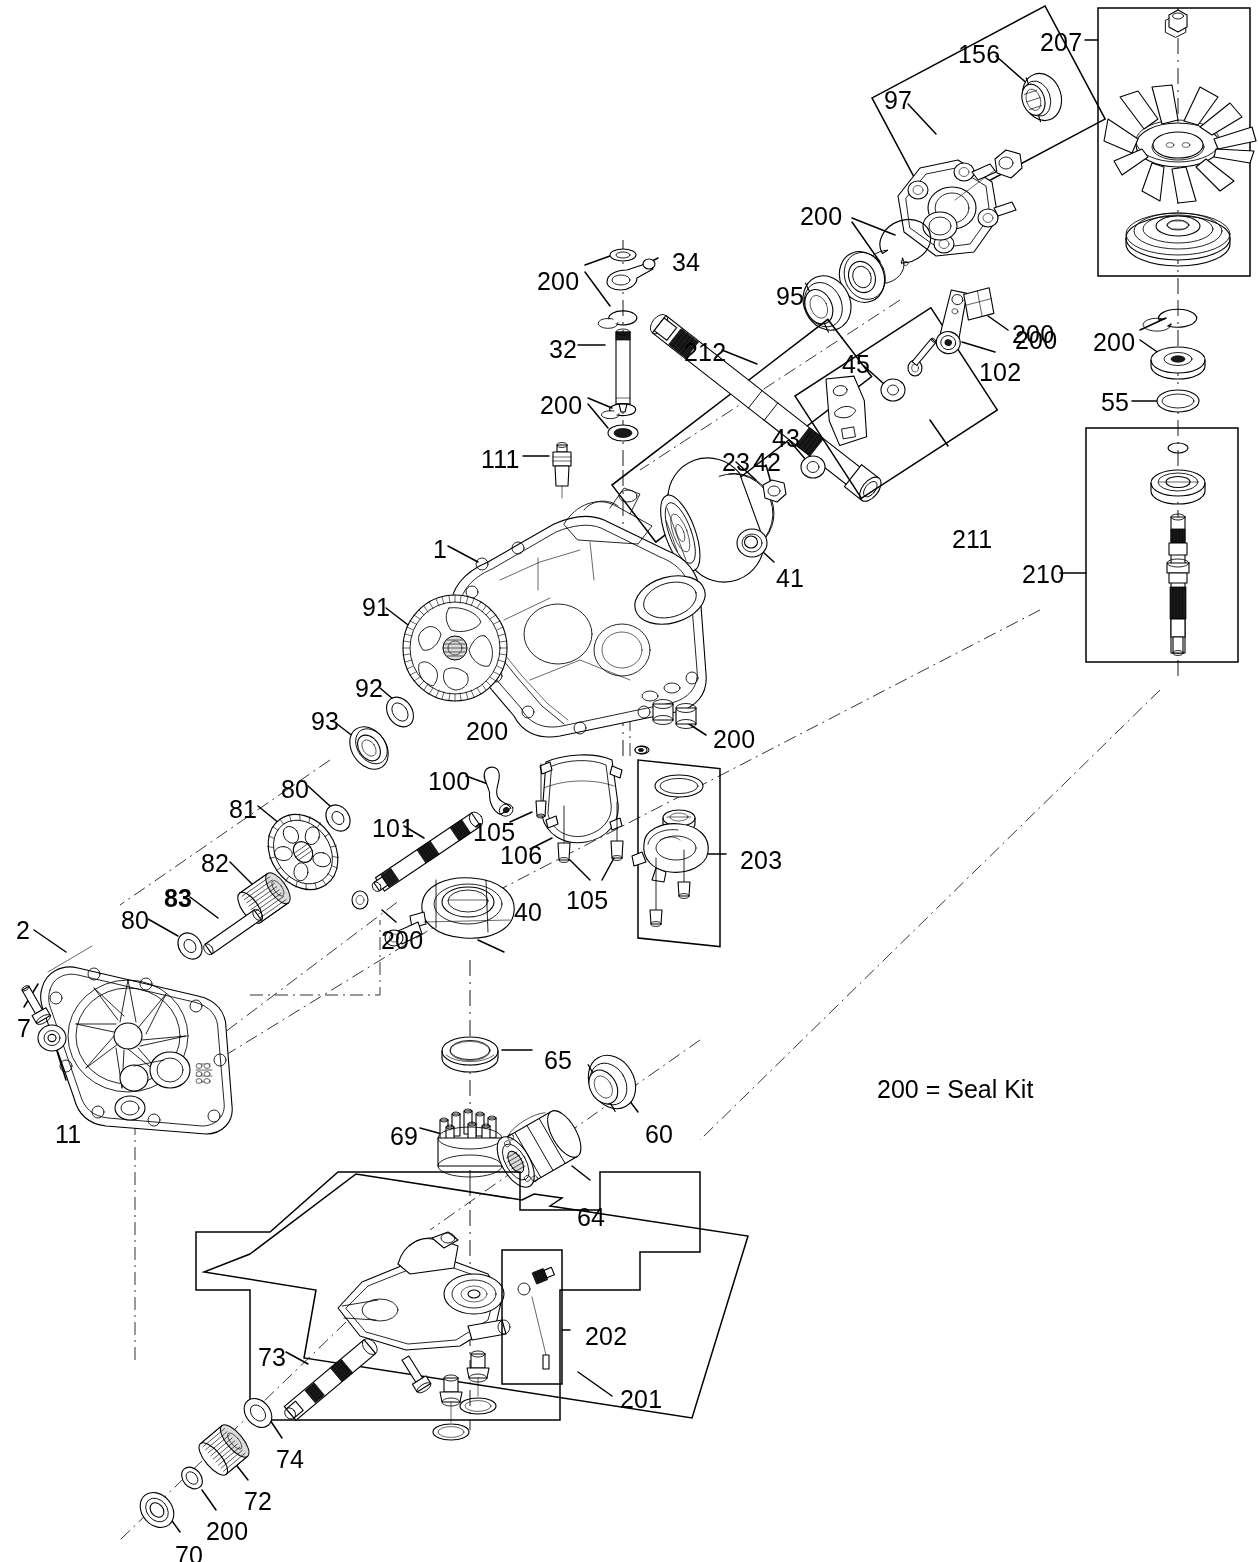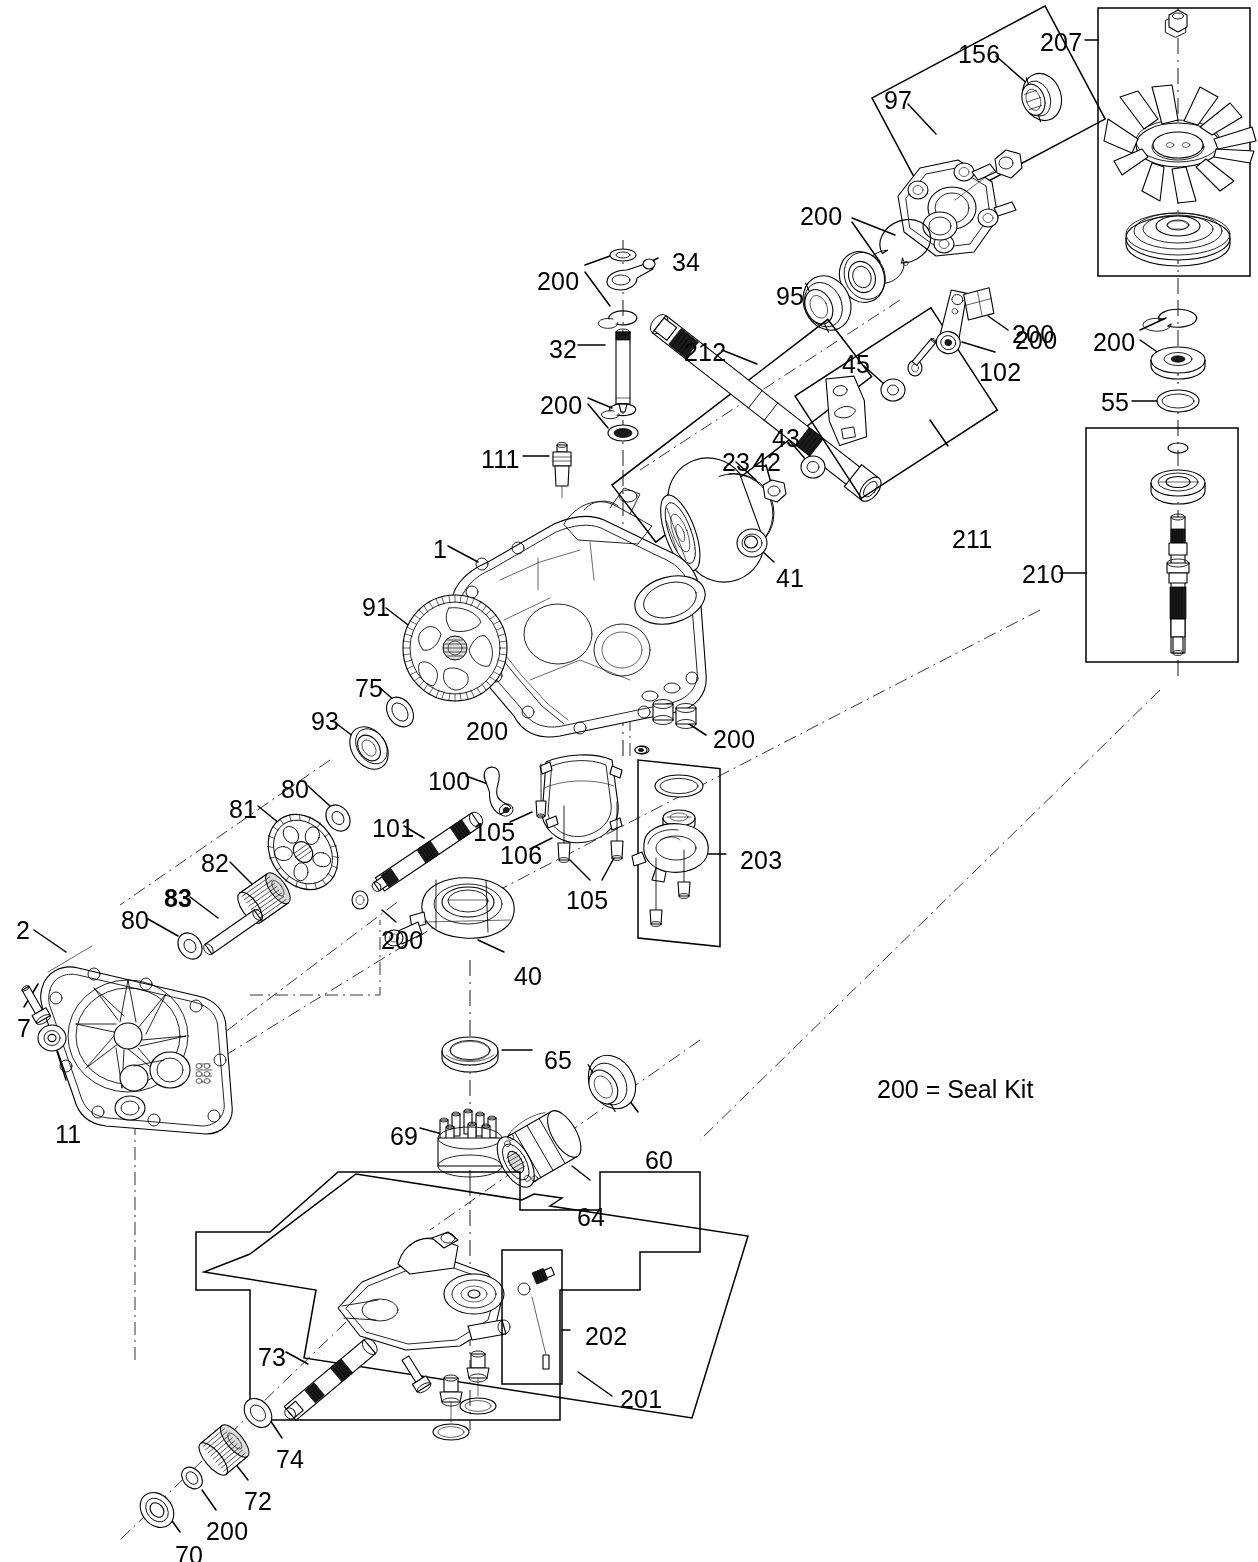--- a/index.html
+++ b/index.html
@@ -948,42 +948,42 @@
 <div class="callout" style="left:1015px;top:328px;">200</div>
 <div class="callout" style="left:842px;top:352px;">45</div>
 <div class="callout" style="left:952px;top:480px;margin-top:47px;">211</div>
 <div class="callout" style="left:772px;top:426px;">43</div>
 <div class="callout" style="left:753px;top:450px;">42</div>
 <div class="callout" style="left:481px;top:447px;">111</div>
 <div class="callout" style="left:722px;top:450px;">23</div>
 <div class="callout" style="left:776px;top:566px;">41</div>
 <div class="callout" style="left:433px;top:537px;">1</div>
 <div class="callout" style="left:362px;top:595px;">91</div>
-<div class="callout" style="left:355px;top:676px;">75</div>
+<div class="callout" style="left:355px;top:676px;">92</div>
 <div class="callout" style="left:311px;top:709px;">93</div>
 <div class="callout" style="left:466px;top:719px;">200</div>
 <div class="callout" style="left:713px;top:727px;">200</div>
 <div class="callout" style="left:281px;top:777px;">80</div>
 <div class="callout" style="left:428px;top:769px;">100</div>
 <div class="callout" style="left:229px;top:797px;">81</div>
 <div class="callout" style="left:372px;top:816px;">101</div>
 <div class="callout" style="left:473px;top:820px;">105</div>
 <div class="callout" style="left:500px;top:843px;">106</div>
 <div class="callout" style="left:201px;top:851px;">82</div>
 <div class="callout" style="left:740px;top:848px;">203</div>
 <div class="callout" style="left:164px;top:886px;font-weight:bold;">83</div>
 <div class="callout" style="left:121px;top:908px;">80</div>
 <div class="callout" style="left:566px;top:888px;">105</div>
 <div class="callout" style="left:381px;top:928px;">200</div>
 <div class="callout" style="left:16px;top:918px;">2</div>
-<div class="callout" style="left:514px;top:964px;">40</div>
+<div class="callout" style="left:514px;top:900px;">40</div>
 <div class="callout" style="left:17px;top:1016px;">7</div>
 <div class="callout" style="left:55px;top:1090px;margin-top:32px;">11</div>
 <div class="callout" style="left:544px;top:1048px;">65</div>
-<div class="callout" style="left:645px;top:1122px;margin-top:26px;">60</div>
+<div class="callout" style="left:645px;top:1122px;">60</div>
 <div class="callout" style="left:390px;top:1124px;">69</div>
 <div class="callout" style="left:577px;top:1185px;margin-top:20px;">64</div>
 <div class="callout" style="left:585px;top:1324px;">202</div>
 <div class="callout" style="left:620px;top:1387px;">201</div>
 <div class="callout" style="left:258px;top:1345px;">73</div>
 <div class="callout" style="left:276px;top:1447px;">74</div>
 <div class="callout" style="left:244px;top:1489px;">72</div>
 <div class="callout" style="left:206px;top:1519px;">200</div>
 <div class="callout" style="left:175px;top:1543px;">70</div>
 

